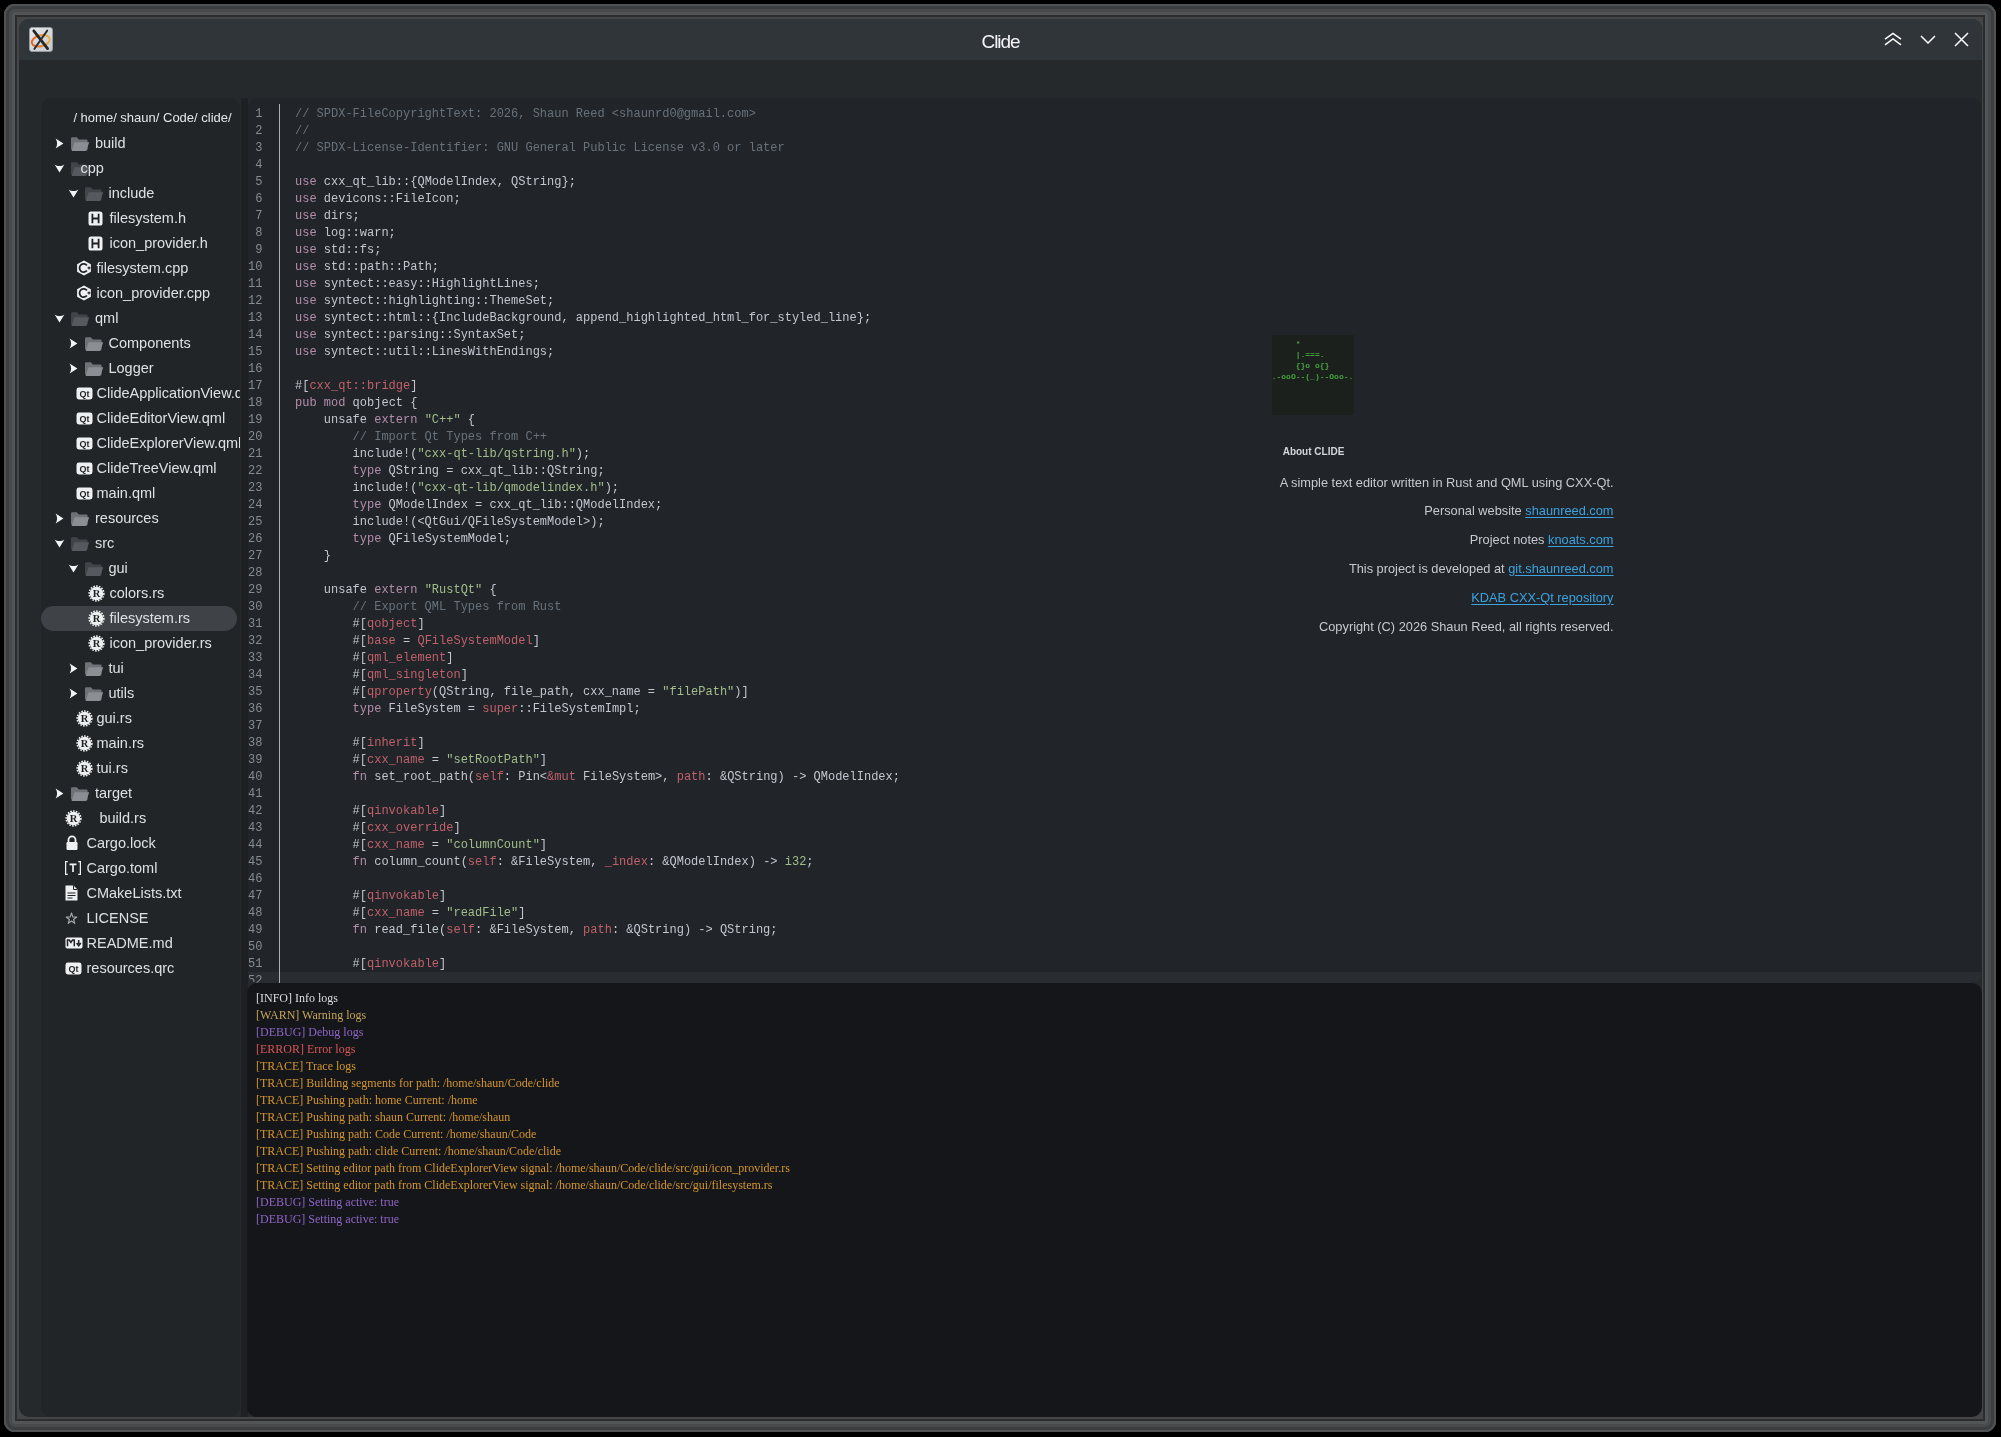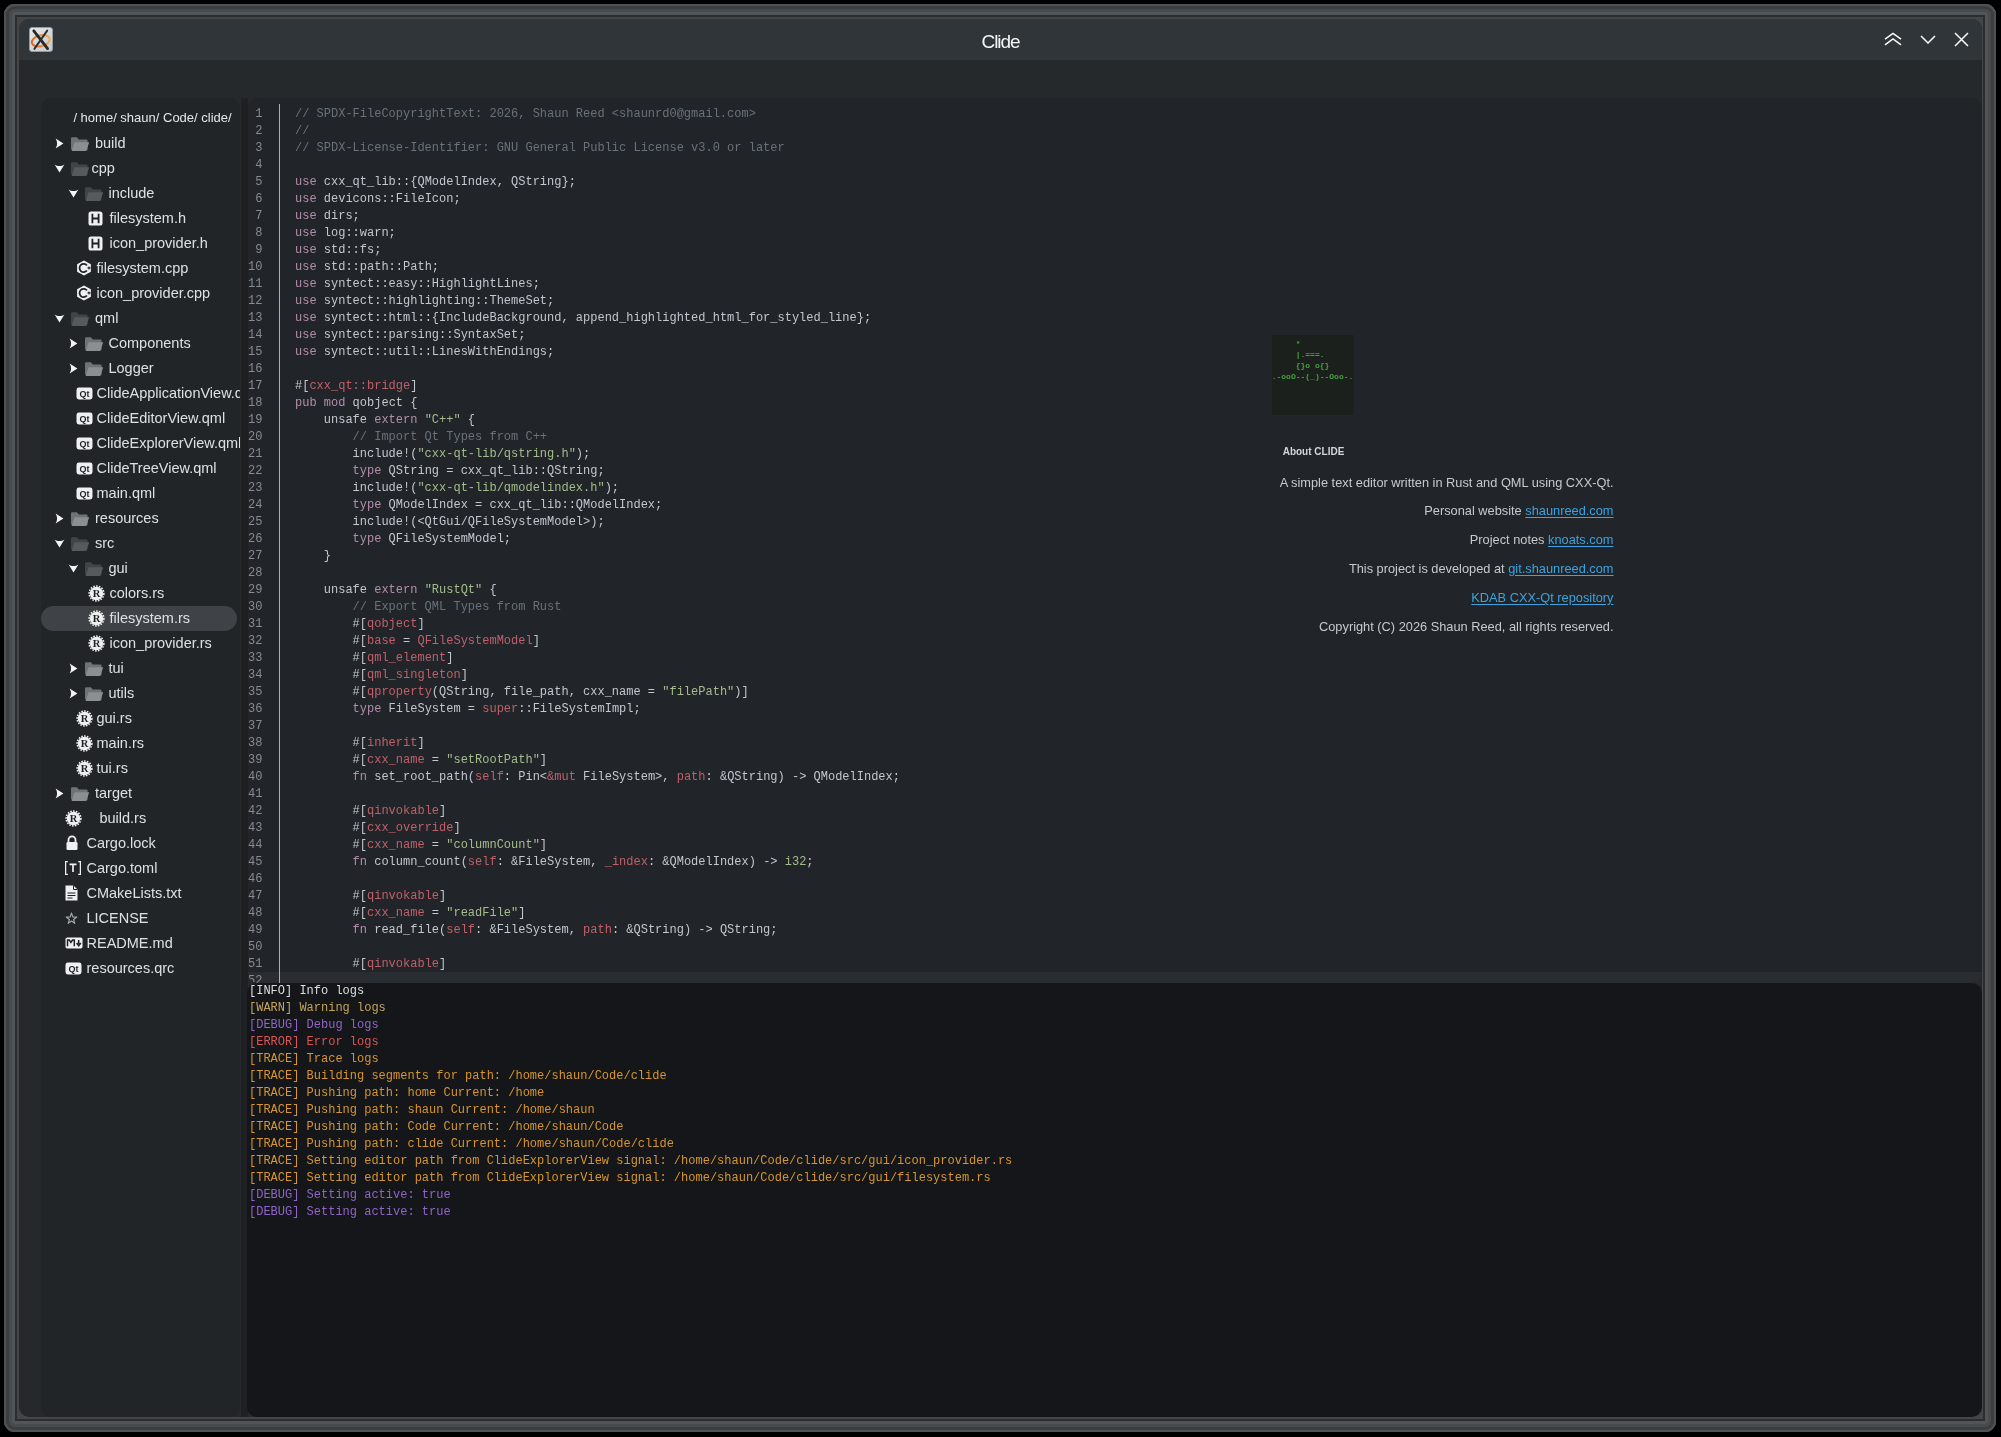--- a/index.html
+++ b/index.html
@@ -20,21 +20,21 @@
 .ti svg{display:block}
 .tlabel{position:absolute;height:25px;line-height:25px;color:#dce0e3;font-size:14.5px;white-space:nowrap}
 .splitter{position:absolute;left:221.5px;top:79px;width:7px;height:1319px;background:#1e2023}
 .editor{position:absolute;left:228.5px;top:79px;width:1734.5px;height:885px;border-radius:10px;background:#212428;overflow:hidden}
 .band{position:absolute;left:0;bottom:0;width:100%;height:11.5px;background:#292c30}
 .gutter{position:absolute;left:-13.5px;top:7.5px;width:28.5px;margin:0;text-align:right;font-family:"Liberation Mono",monospace;font-size:12px;line-height:17px;color:#868c93}
 .vsep{position:absolute;left:31px;top:6px;width:1px;height:879px;background:#a9aeb3}
 .code{position:absolute;left:47.5px;top:7.5px;margin:0;font-family:"Liberation Mono",monospace;font-size:12px;line-height:17px;color:#c2c7d0;white-space:pre}
 .code .k{color:#b48ead} .code .c{color:#68727c} .code .s{color:#a3be8c} .code .r{color:#bf616a}
 .log{position:absolute;left:227.5px;top:964px;width:1735.5px;height:434px;border-radius:10px;background:#141619;overflow:hidden}
-.log pre{position:absolute;left:1.5px;top:-1.5px;margin:1px;font-family:Liberation Mono, monospace;font-size:12px;line-height:17px;white-space:pre}
+.log pre{position:absolute;left:1.5px;top:-1.5px;margin:8px;font-family:Liberation Serif, serif;font-size:12px;line-height:17px;white-space:pre}
 .log .info{color:#dcdfe1} .log .warn{color:#c4a45c} .log .dbg{color:#9065c8} .log .err{color:#d95555} .log .trc{color:#d6962e}
 .about{position:absolute;left:0;top:0}
 .artbox{position:absolute;left:1252.5px;top:316px;width:82px;height:80px;background:#1c201d}
 .art{margin:0;padding:0;position:absolute;left:0.2px;top:2.5px;font-family:"Liberation Mono",monospace;font-size:8px;line-height:11px;font-weight:bold;color:#44a33e}
 .abouthead{position:absolute;left:994.5px;width:600px;text-align:center;font-weight:bold;font-size:10px;color:#d2d6da;height:22px;line-height:22px}
 .aline{position:absolute;left:994.5px;width:600px;text-align:right;font-size:12.8px;color:#c6cacd;height:18px;line-height:18px}
 .lnk{color:#3ba3e0;text-decoration:underline;text-underline-offset:2px}
 </style></head>
 <body>
 <div class="frame"></div>
@@ -93,21 +93,21 @@
         <svg class="" width="11" height="9" viewBox="0 0 11 9">
           <path d="M0.6 0.6 C3.6 2.6 7.4 2.6 10.4 0.6 L5.5 8.4 Z" fill="#f2f4f5"></path>
         </svg>
       </span>
 <span class="ti" style="left:29.1px;top:62.5px">
         <svg class="" width="21" height="15" viewBox="0 0 21 15">
           <path d="M1 13.5 V2.6 a1.3 1.3 0 0 1 1.3 -1.3 h4.6 l1.9 2.1 h7.5 a1.3 1.3 0 0 1 1.3 1.3 v8.5 a1.3 1.3 0 0 1 -1.3 1.3 Z" fill="#41454a"></path>
           <path d="M4.6 6.2 h14.6 l-2.6 7.9 a1.3 1.3 0 0 1 -1.2 0.9 H1.6 Z" fill="#565a5f"></path>
         </svg>
       </span>
-<span class="tlabel" style="left:50px;top:57.5px">cpp</span>
+<span class="tlabel" style="left:39px;top:57.5px">cpp</span>
 <span class="ti" style="left:26.6px;top:90.5px">
         <svg class="" width="11" height="9" viewBox="0 0 11 9">
           <path d="M0.6 0.6 C3.6 2.6 7.4 2.6 10.4 0.6 L5.5 8.4 Z" fill="#f2f4f5"></path>
         </svg>
       </span>
 <span class="ti" style="left:43.1px;top:87.5px">
         <svg class="" width="21" height="15" viewBox="0 0 21 15">
           <path d="M1 13.5 V2.6 a1.3 1.3 0 0 1 1.3 -1.3 h4.6 l1.9 2.1 h7.5 a1.3 1.3 0 0 1 1.3 1.3 v8.5 a1.3 1.3 0 0 1 -1.3 1.3 Z" fill="#41454a"></path>
           <path d="M4.6 6.2 h14.6 l-2.6 7.9 a1.3 1.3 0 0 1 -1.2 0.9 H1.6 Z" fill="#565a5f"></path>
         </svg>

